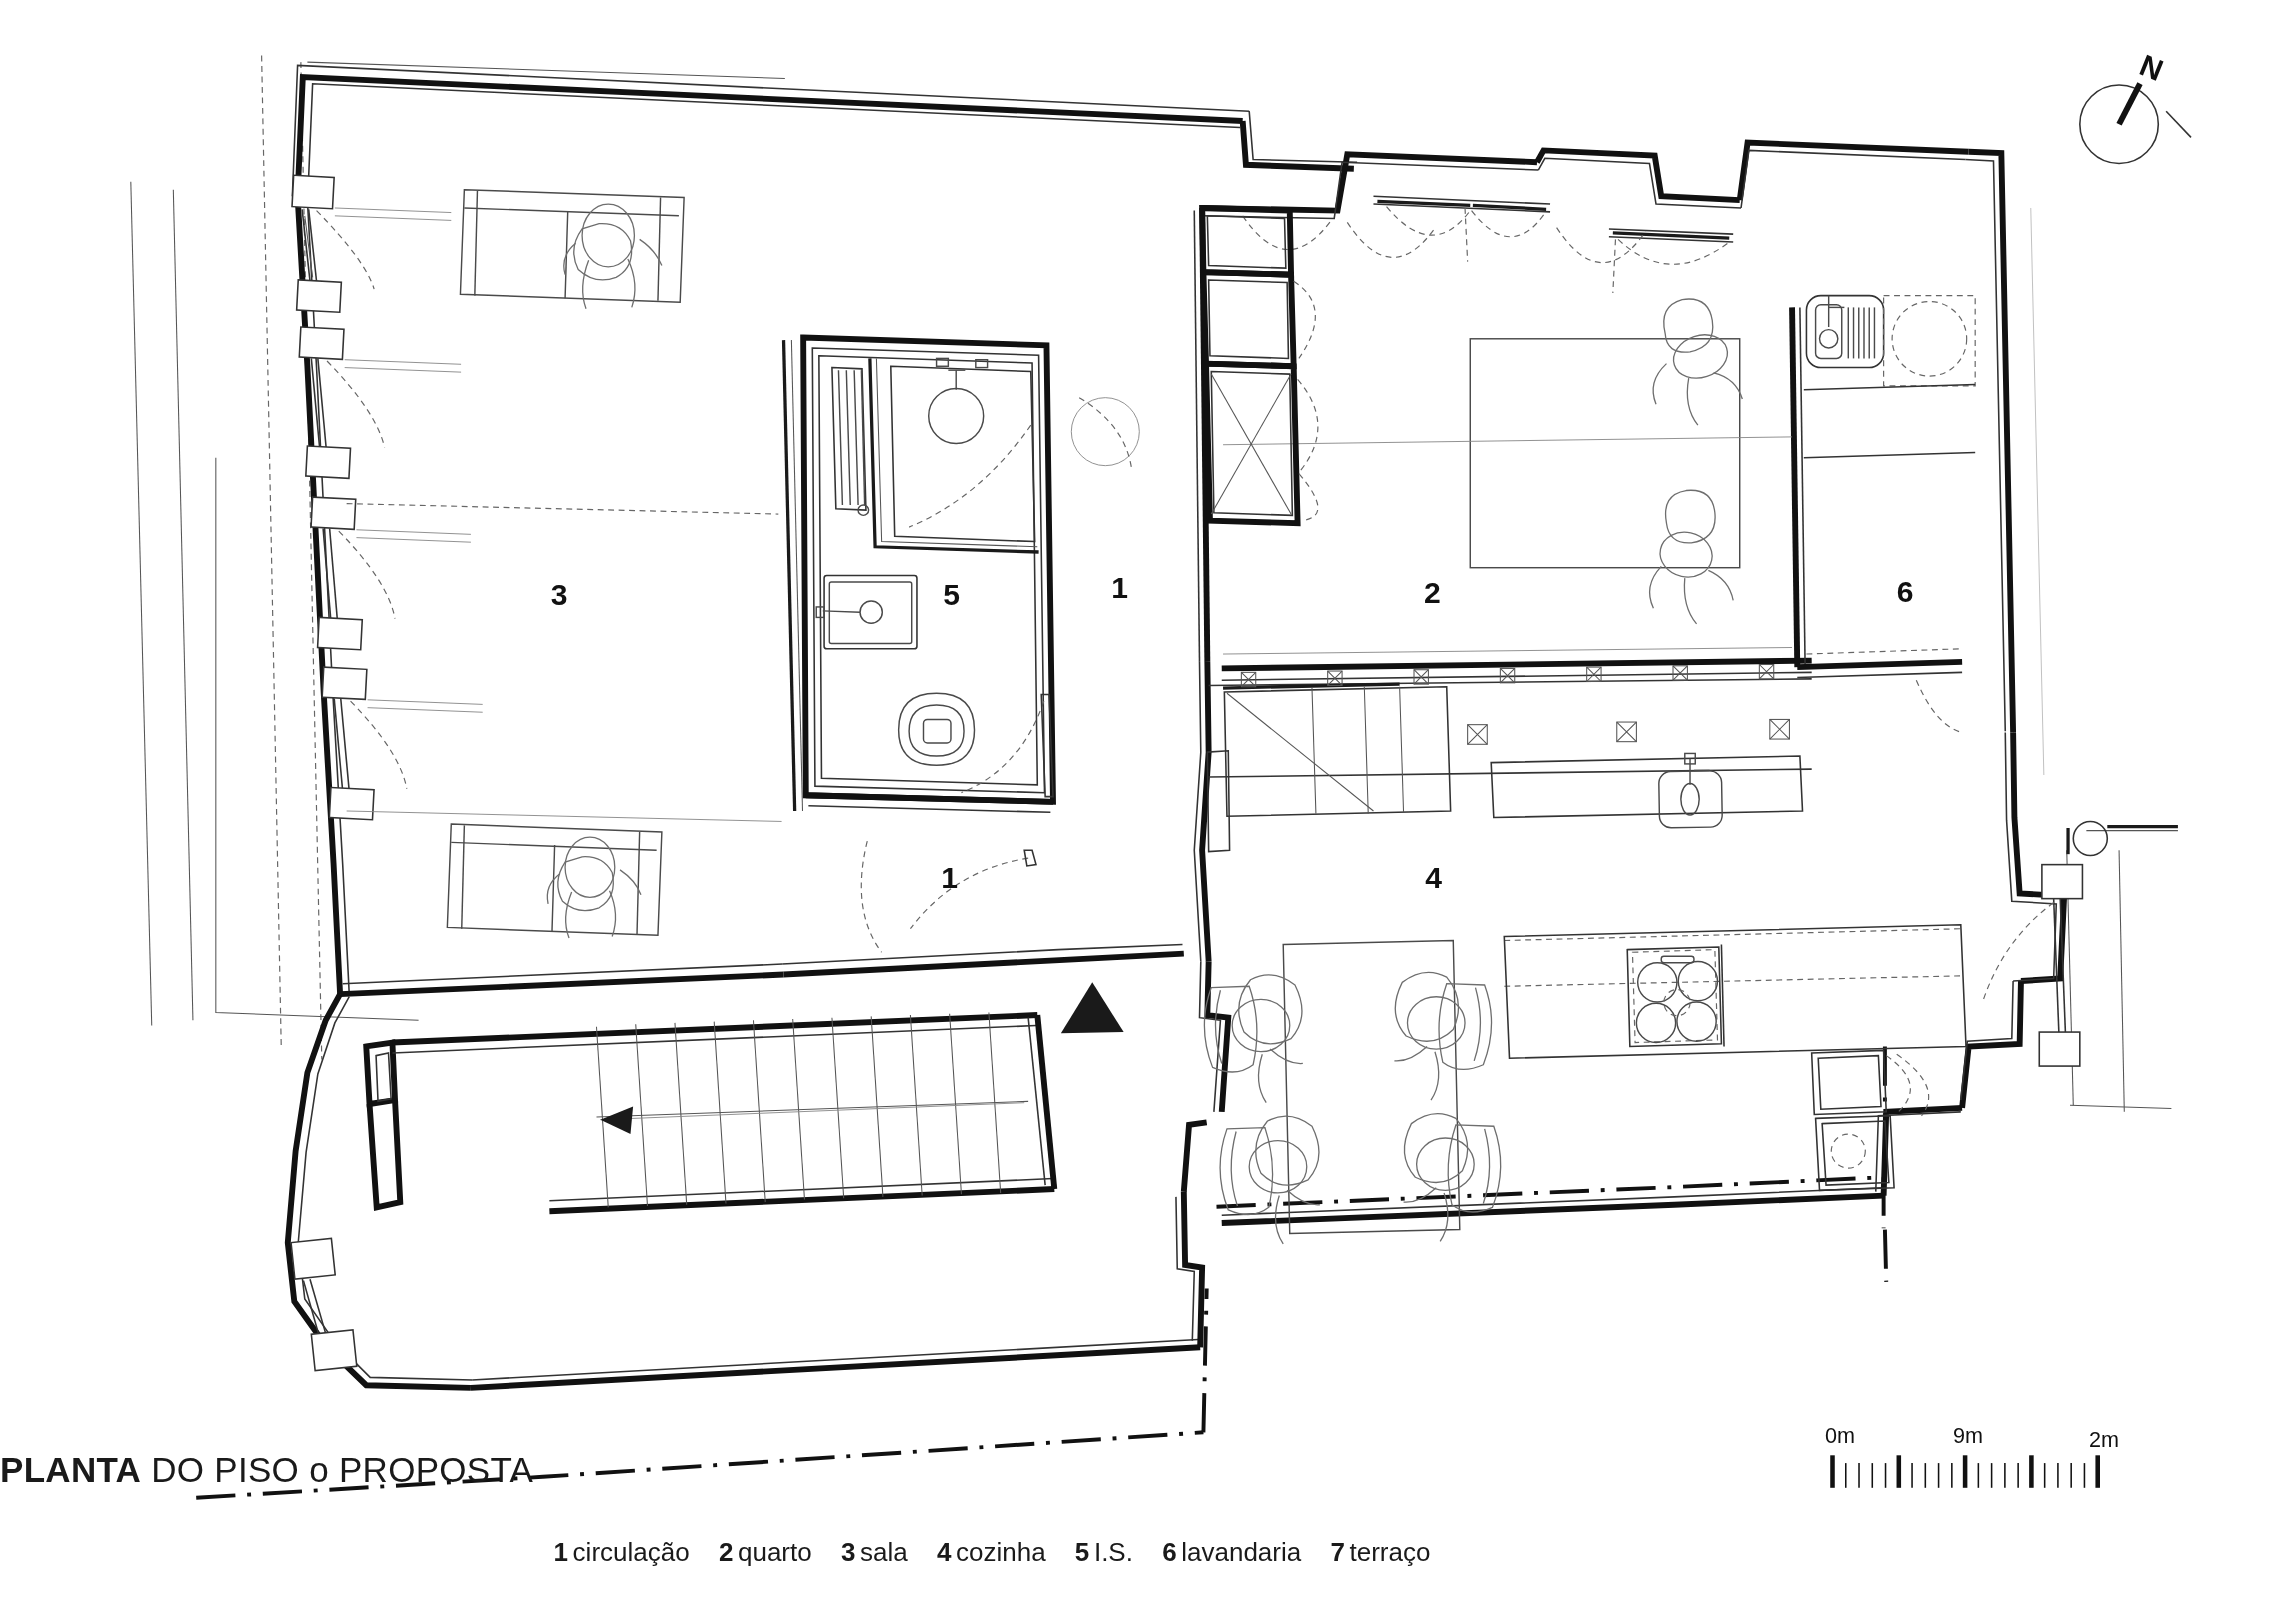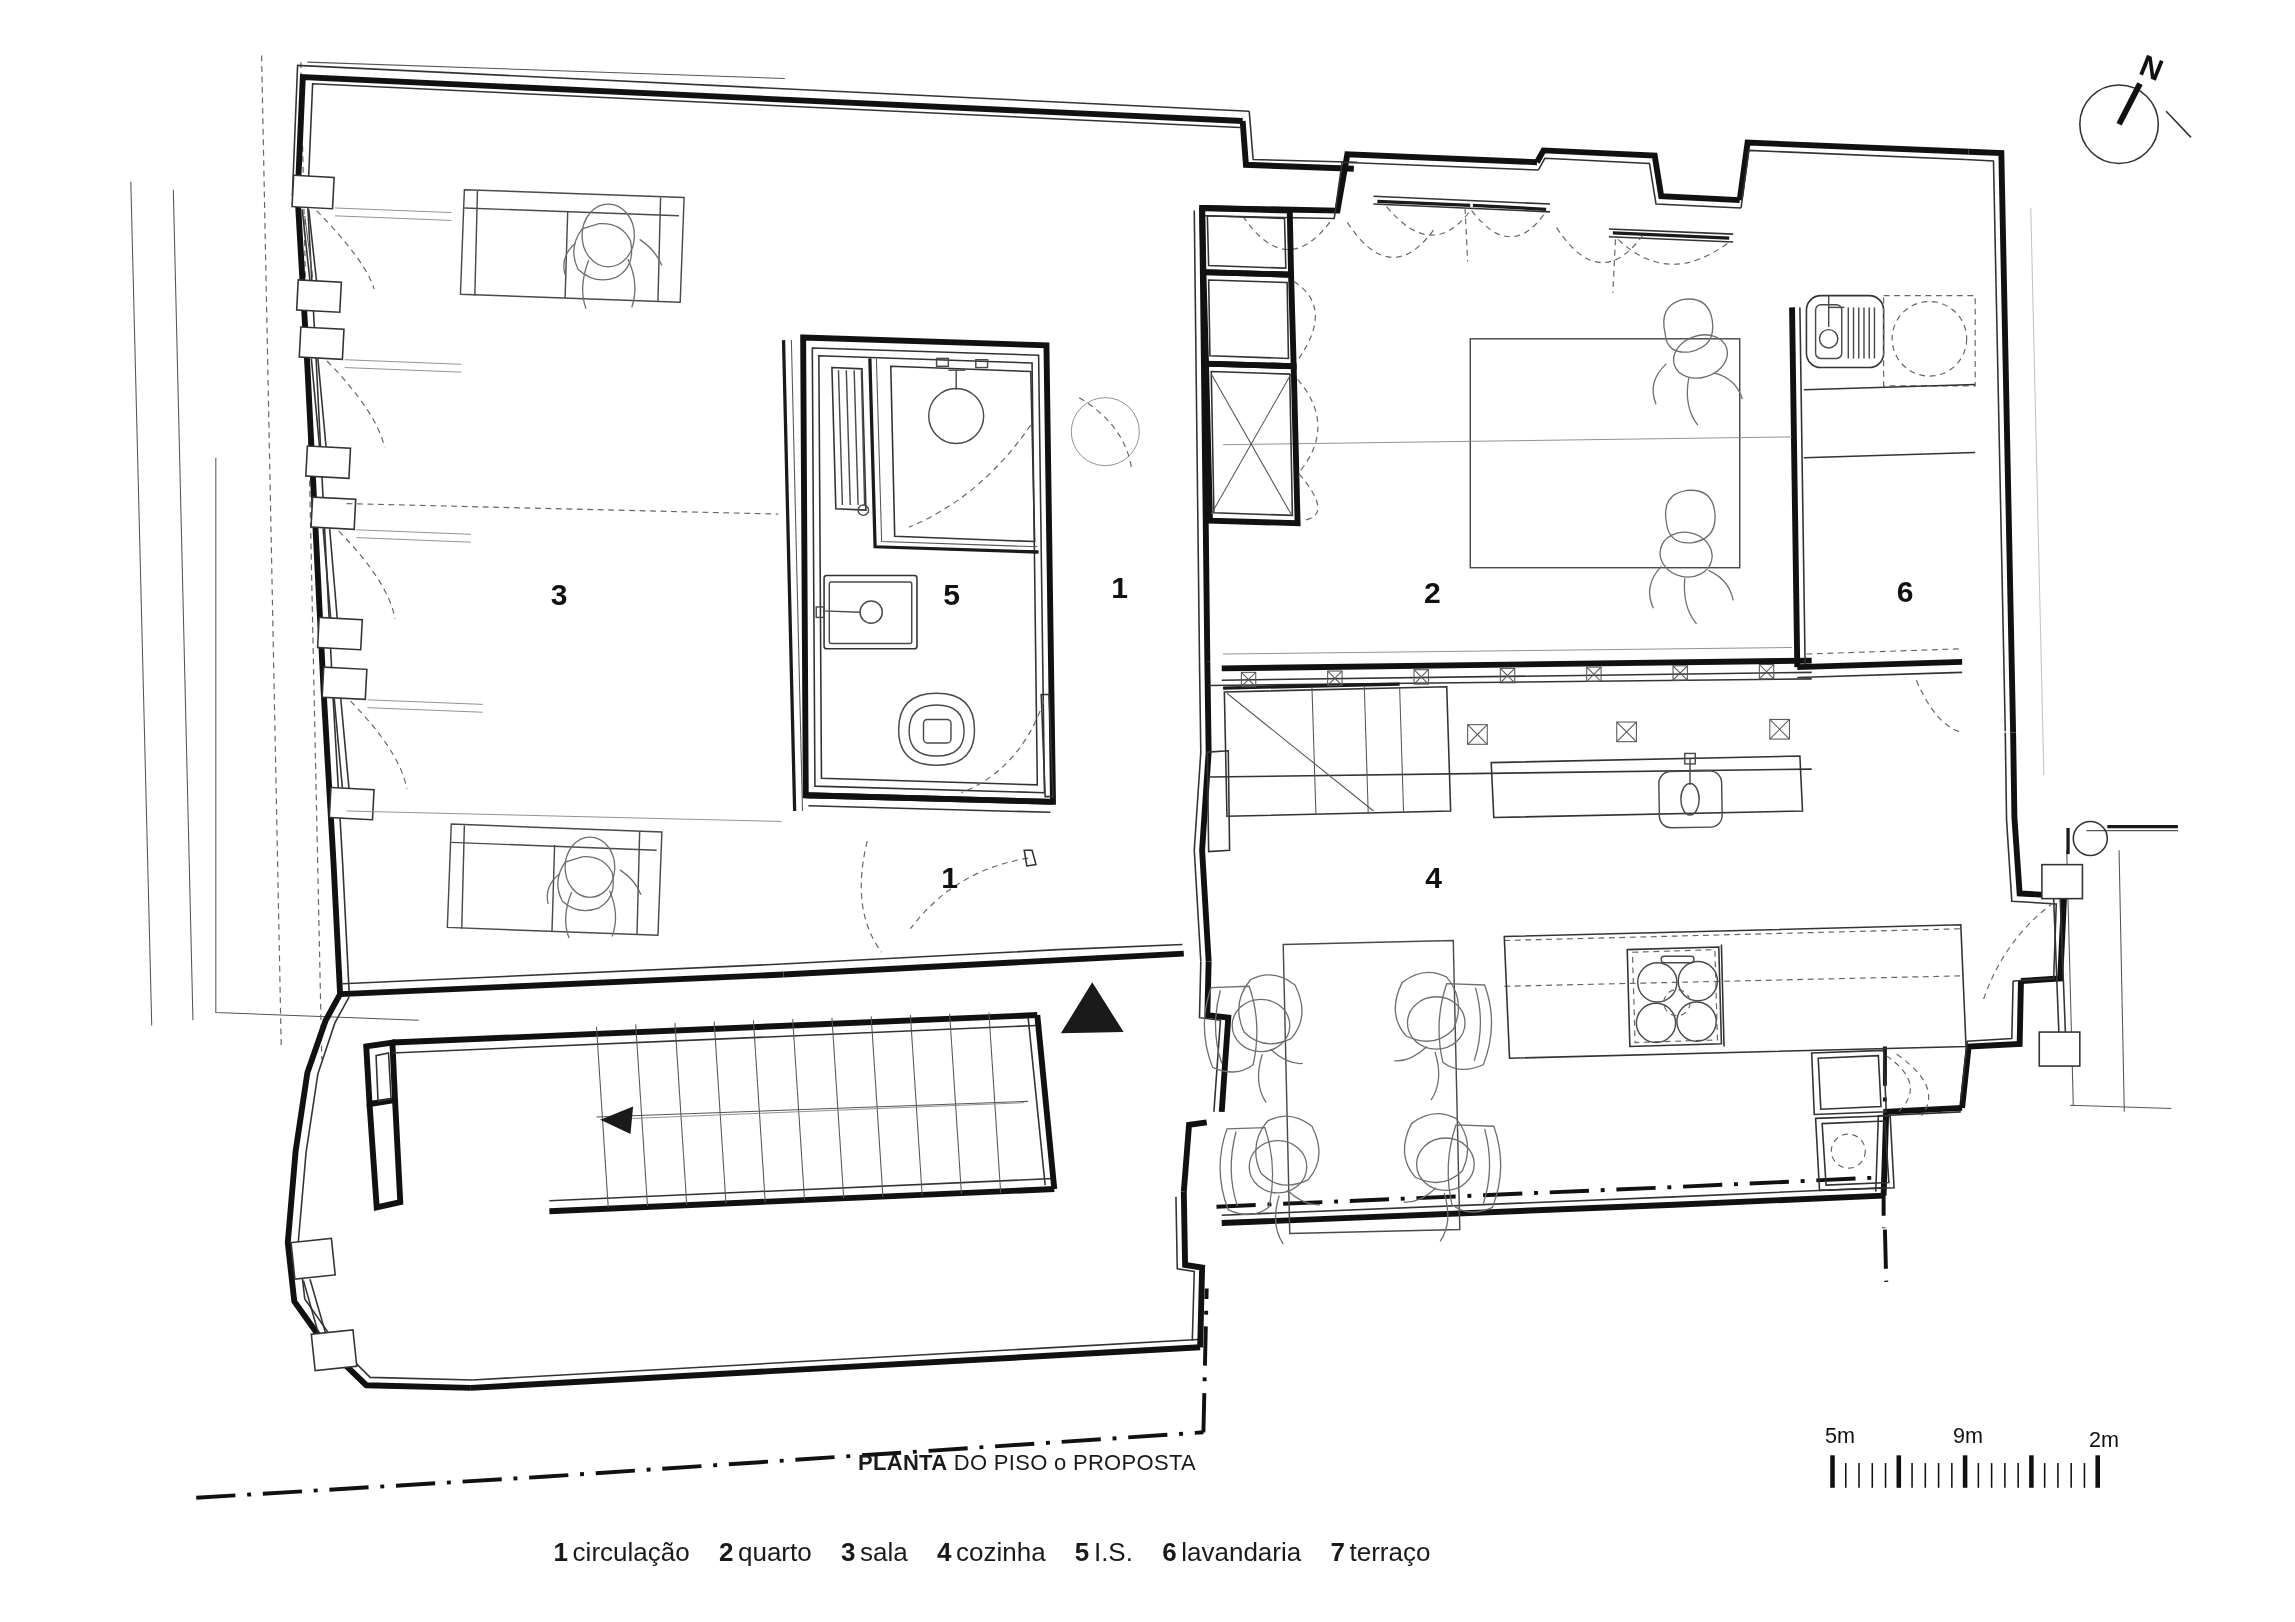--- a/index.html
+++ b/index.html
@@ -13,21 +13,21 @@
   .w-faint{fill:none;stroke:#888888;stroke-width:1.4;}
   .w-ghost{fill:none;stroke:#bbbbbb;stroke-width:1.4;}
   .dash-fine{fill:none;stroke:#666666;stroke-width:1.8;stroke-dasharray:9 7;}
   .dashdot{fill:none;stroke:#111111;stroke-width:6;stroke-dasharray:60 18 6 18;}
   .fillwhite{fill:#ffffff;}
   .solidblk{fill:#1a1a1a;stroke:none;}
   .furn{fill:none;stroke:#4a4a4a;stroke-width:2.2;}
   .figure{fill:none;stroke:#6e6e6e;stroke-width:2;}
 
   .roomnum{font-family:"Liberation Sans", sans-serif;font-weight:bold;font-size:46px;fill:#111111;}
-  #title{position:absolute;left:0;top:1450px;width:2054px;text-align:center;font-size:22px;letter-spacing:0.3px;white-space:nowrap;}
+  #title{position:absolute;left:0;top:1450px;width:2054px;text-align:left;font-size:35px;letter-spacing:0.3px;white-space:nowrap;}
   #title .b{font-weight:bold;}
   #legend{position:absolute;left:0;top:1537px;width:1984px;text-align:center;font-size:26px;white-space:nowrap;}
   #legend .n{font-weight:bold;margin-left:22px;margin-right:4.6px;}
   #legend .n:first-child{margin-left:0;}
   #scalebar{position:absolute;left:1825px;top:1423px;width:340px;height:72px;}
   .sl{position:absolute;font-size:21.6px;color:#111;}
 </style>
 </head>
 <body>
 
@@ -542,21 +542,21 @@
   <span class="n">1</span><span>circulação</span>
   <span class="n">2</span><span>quarto</span>
   <span class="n">3</span><span>sala</span>
   <span class="n">4</span><span>cozinha</span>
   <span class="n">5</span><span>I.S.</span>
   <span class="n">6</span><span>lavandaria</span>
   <span class="n">7</span><span>terraço</span>
 </div>
 
 <div id="scalebar">
-  <span class="sl" style="left:0px;top:0px;">5m</span>
+  <span class="sl" style="left:0px;top:0px;">0m</span>
   <span class="sl" style="left:128px;top:0px;">9m</span>
   <span class="sl" style="left:264px;top:4px;">2m</span>
   <svg width="340" height="39" style="position:absolute;left:0;top:31px;" viewBox="0 0 520 60">
     <g id="tickgroup" stroke="#111111" fill="none">
           <line x1="10" x2="10" y1="2" y2="52" stroke-width="7"></line>
           <line x1="30.4" x2="30.4" y1="14" y2="52" stroke-width="2.4"></line>
           <line x1="50.8" x2="50.8" y1="14" y2="52" stroke-width="2.4"></line>
           <line x1="71.19999999999999" x2="71.19999999999999" y1="14" y2="52" stroke-width="2.4"></line>
           <line x1="91.6" x2="91.6" y1="14" y2="52" stroke-width="2.4"></line>
           <line x1="112" x2="112" y1="2" y2="52" stroke-width="7"></line>

